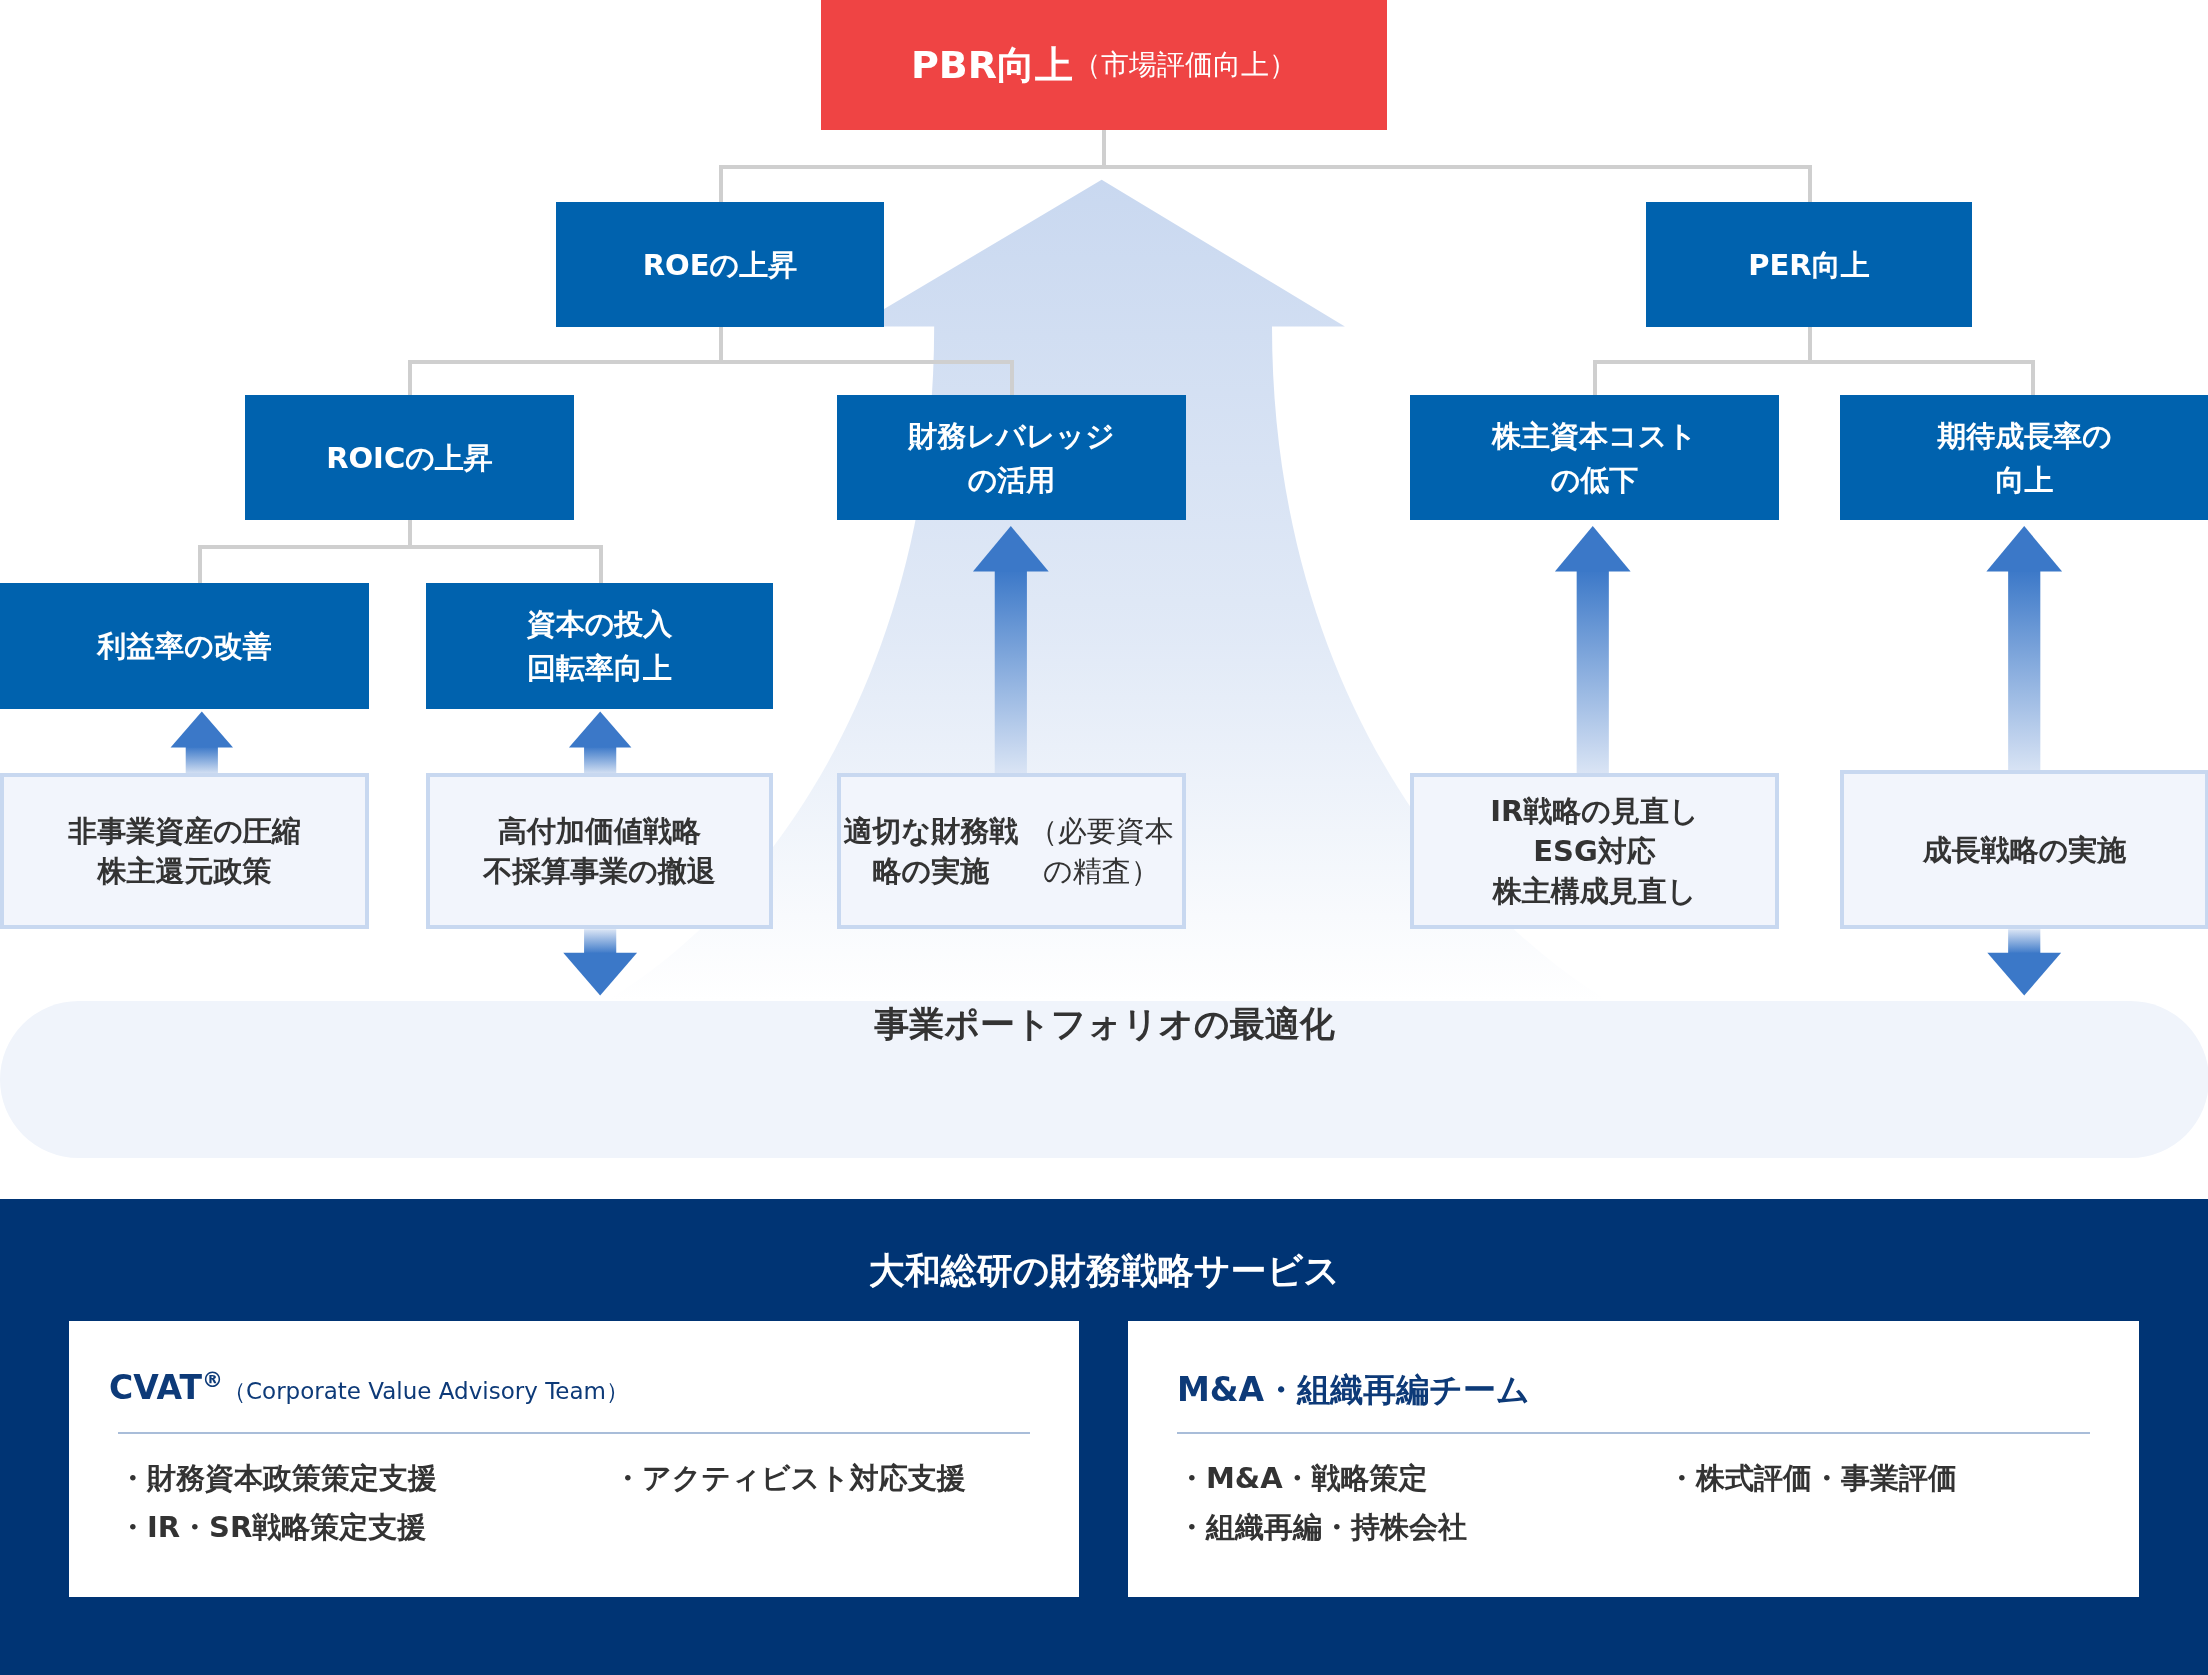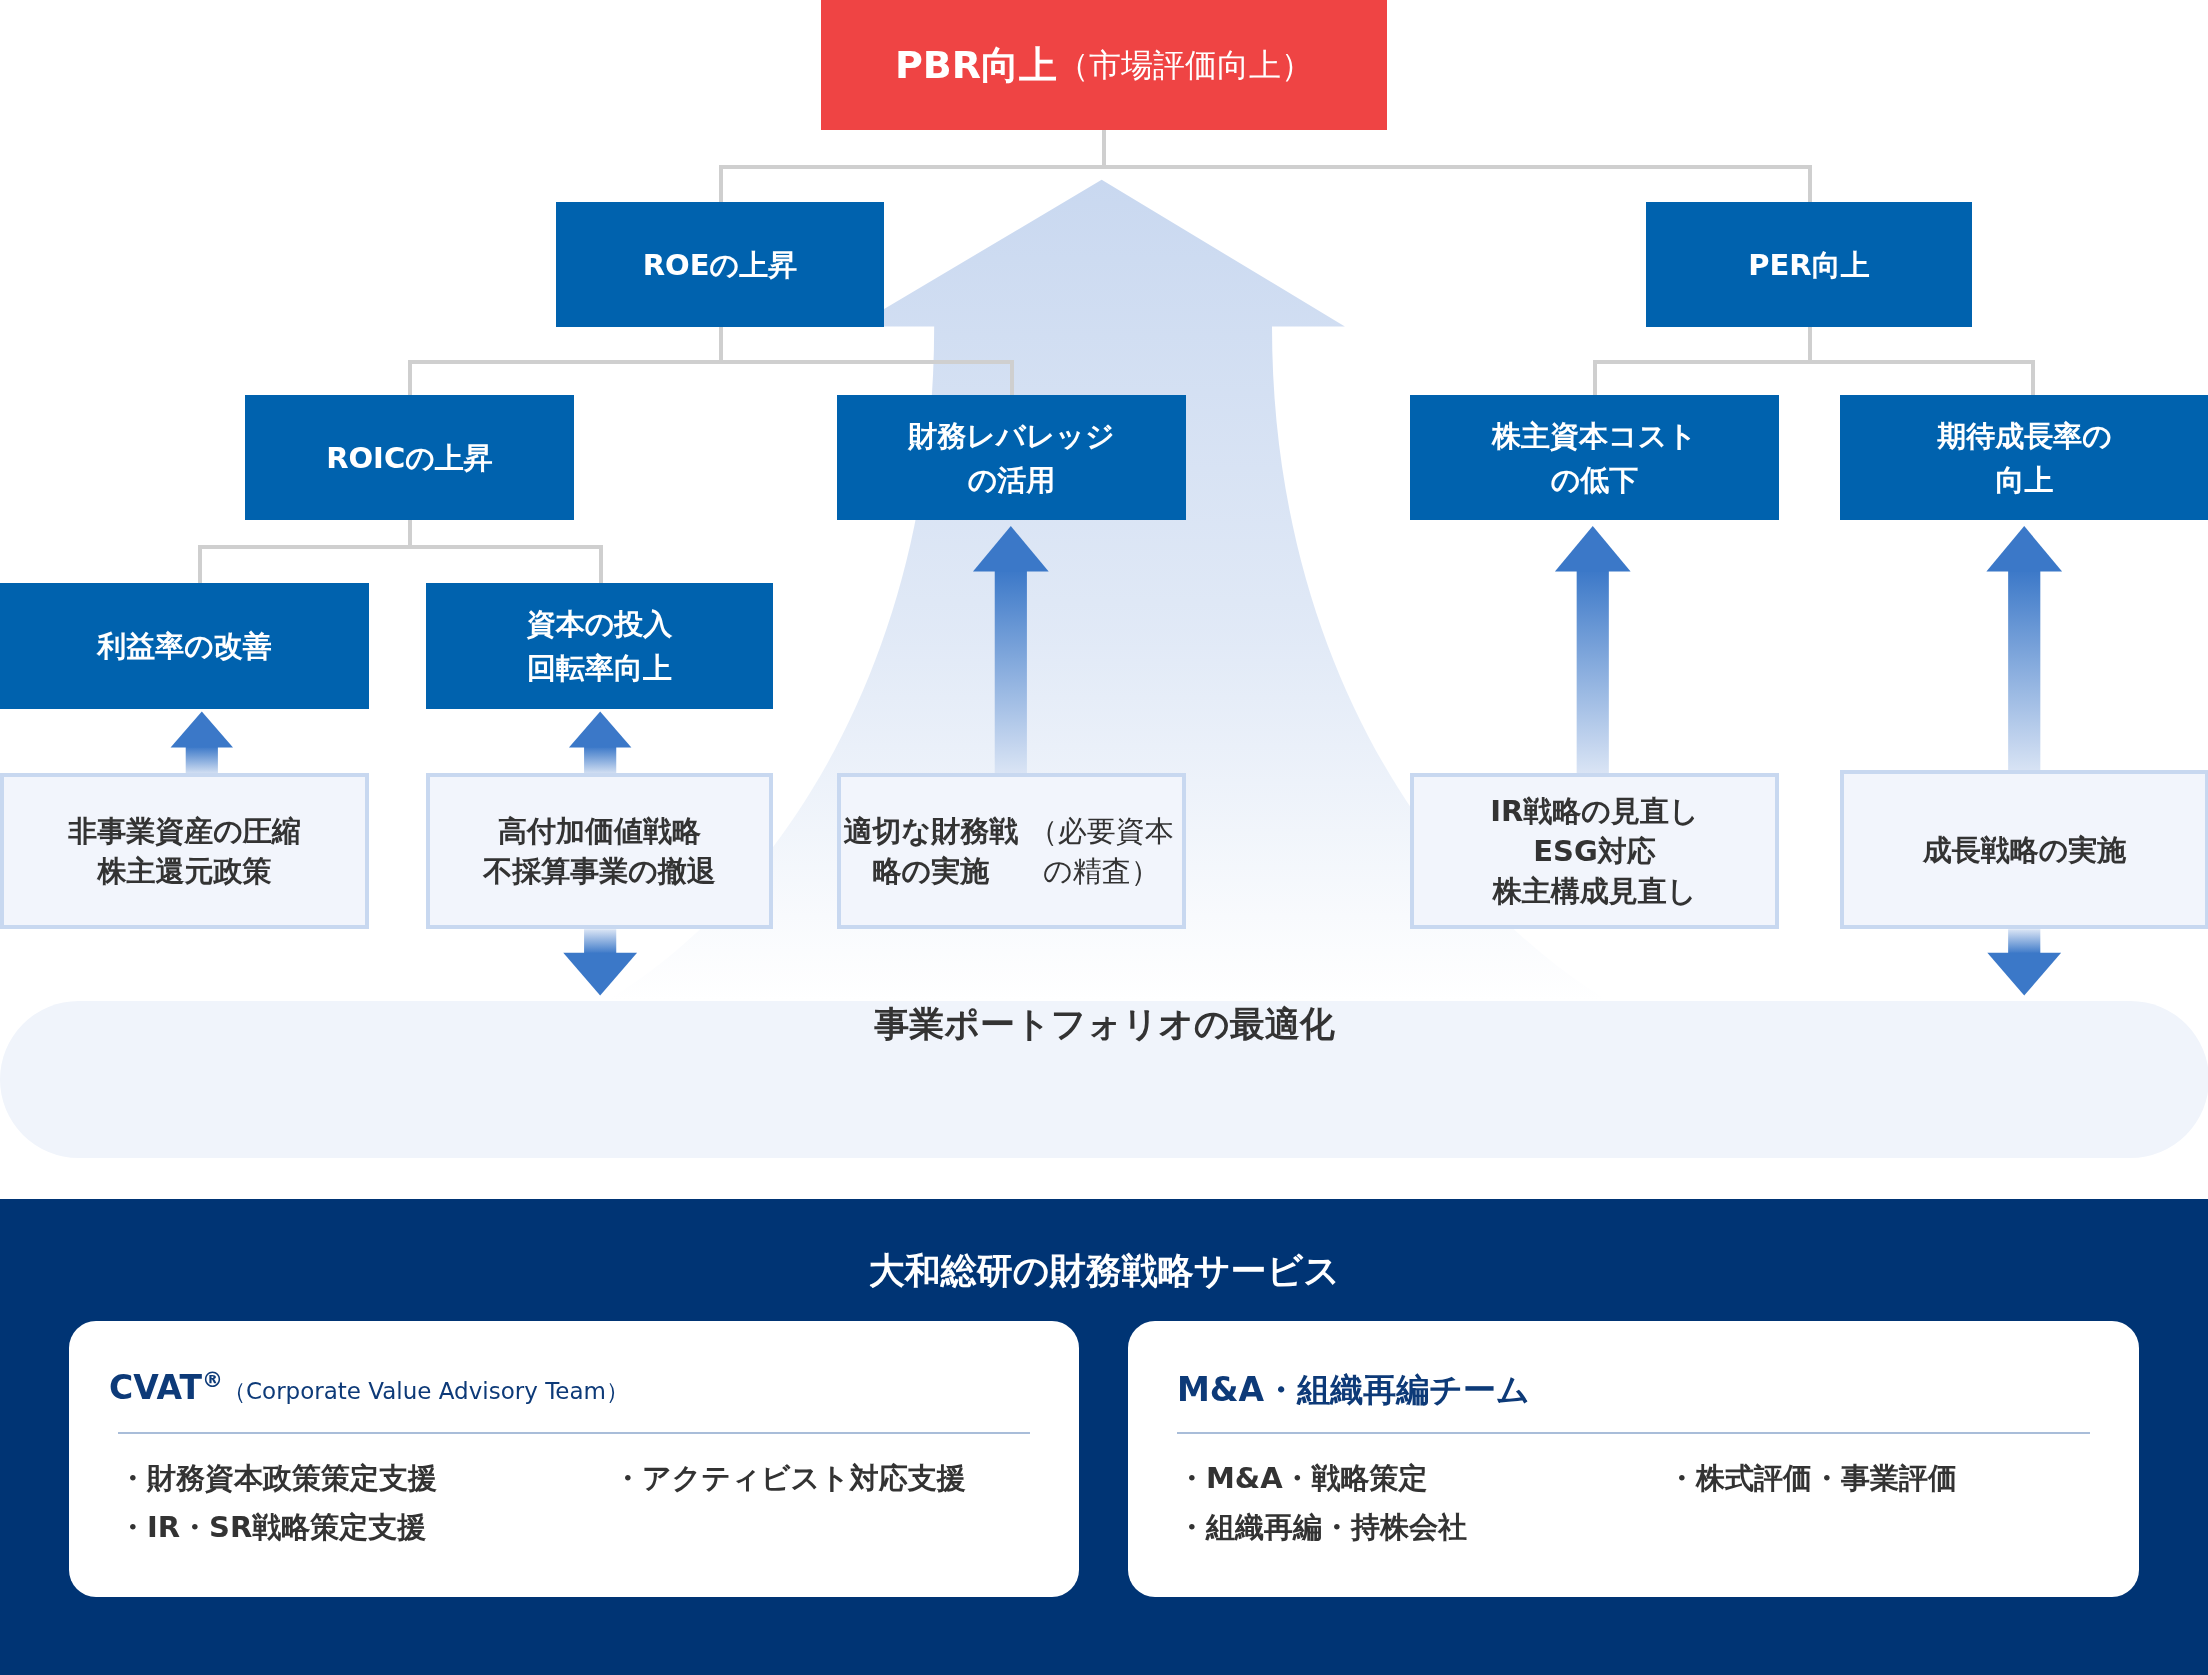--- a/index.html
+++ b/index.html
@@ -7,21 +7,21 @@
 .abs{position:absolute;}
 .line{position:absolute;background:#cfcfcf;}
 .box{position:absolute;display:flex;align-items:center;justify-content:center;text-align:center;color:#fff;font-weight:bold;font-size:29px;line-height:44px;white-space:pre-line;}
 .top{background:#ef4444;}
 .mid{background:#0062ae;}
 .sub{position:absolute;display:flex;align-items:center;justify-content:center;text-align:center;background:#f2f5fc;border:4.7px solid #c8d8f0;box-sizing:border-box;color:#333;font-weight:bold;font-size:29px;line-height:40px;white-space:pre-line;}
 .sub .note{font-weight:normal;}
 .pill{position:absolute;left:0;top:1001px;width:2209px;height:157px;border-radius:79px/79px;background:#f0f4fb;display:flex;justify-content:center;color:#333;font-weight:bold;font-size:35px;}
 .band{position:absolute;left:0;top:1199px;width:2209px;height:476px;background:#003474;}
 .band-title{position:absolute;left:0;width:2209px;top:1247px;text-align:center;color:#fff;font-weight:bold;font-size:36px;}
-.card{position:absolute;top:1321px;height:276px;background:#fff;border-radius:27px;}
+.card{position:absolute;top:1321px;height:276px;background:#fff;}
 .card-title{position:absolute;left:40px;top:47px;color:#0d3a78;font-weight:bold;font-size:33px;}
 .card-title .sup{font-size:21px;vertical-align:top;}
 .card-title .sub2{font-weight:normal;font-size:23px;}
 .card-rule{position:absolute;left:49px;right:49px;top:111px;height:1.9px;background:#a9bdd9;}
 .item{position:absolute;color:#333;font-weight:bold;font-size:29px;}
 </style>
 </head>
 <body>
 
 <svg class="abs" style="left:0;top:0" width="2209" height="1199" viewBox="0 0 2334 1267">
@@ -57,21 +57,21 @@
 <div class="line" style="left:1593px;top:360px;width:442px;height:3.8px"></div>
 <div class="line" style="left:1593px;top:360px;width:3.8px;height:36px"></div>
 <div class="line" style="left:2031px;top:360px;width:3.8px;height:36px"></div>
 
 <div class="line" style="left:408px;top:520px;width:3.8px;height:28px"></div>
 <div class="line" style="left:198px;top:545px;width:405px;height:3.8px"></div>
 <div class="line" style="left:198px;top:545px;width:3.8px;height:39px"></div>
 <div class="line" style="left:599px;top:545px;width:3.8px;height:39px"></div>
 
 <div class="box top" style="left:821px;top:0;width:566px;height:130px;">
-  <span style="font-size:38px">PBR向上</span><span style="font-weight:normal;font-size:32px">（市場評価向上）</span>
+  <span style="font-size:38px">PBR向上</span><span style="font-weight:normal;font-size:28px">（市場評価向上）</span>
 </div>
 
 <div class="box mid" style="left:556px;top:202px;width:328px;height:125px;">ROEの上昇</div>
 <div class="box mid" style="left:1646px;top:202px;width:326px;height:125px;">PER向上</div>
 
 <div class="box mid" style="left:245px;top:395px;width:329px;height:125px;">ROICの上昇</div>
 <div class="box mid" style="left:837px;top:395px;width:349px;height:125px;">財務レバレッジ
 の活用</div>
 <div class="box mid" style="left:1410px;top:395px;width:369px;height:125px;">株主資本コスト
 の低下</div>

